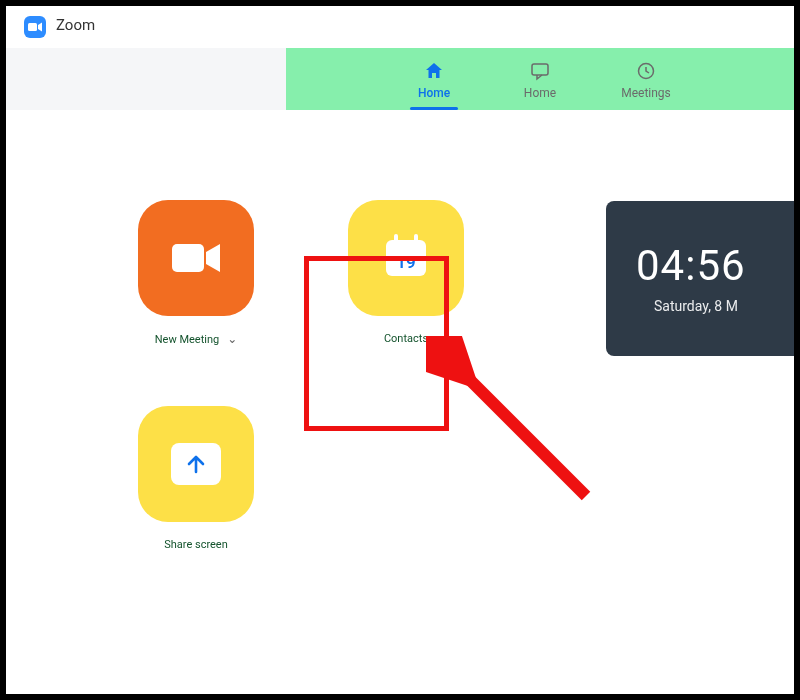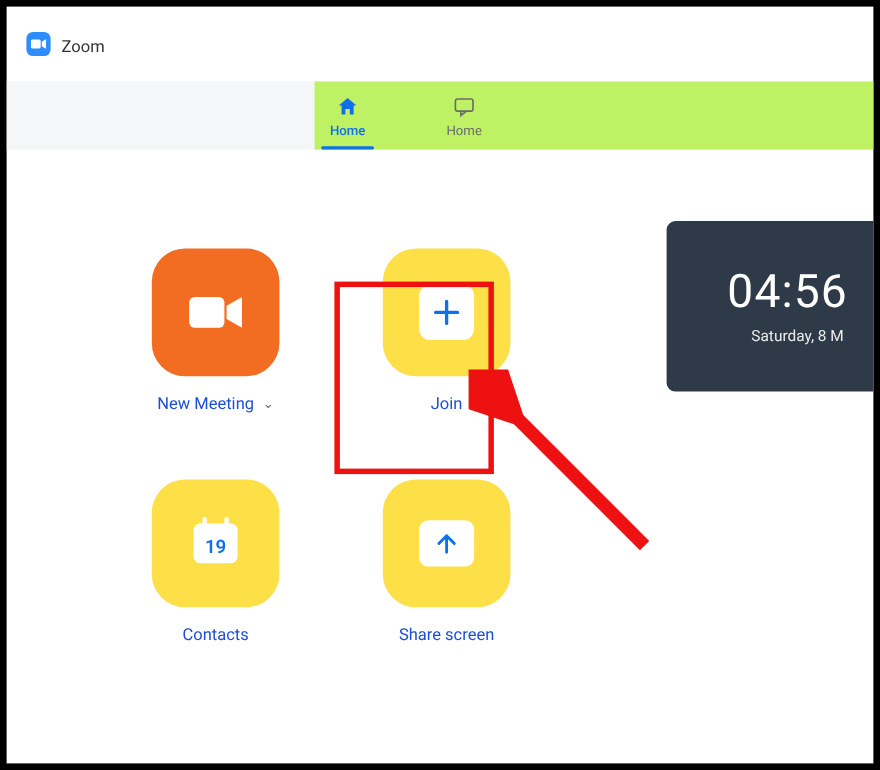--- a/index.html
+++ b/index.html
@@ -11,41 +11,42 @@
     body {
       width: 800px;
       height: 700px;
       background: #fff;
       border: 6px solid #000;
       position: relative;
       overflow: hidden;
     }
     .titlebar {
       display: flex;
-      align-items: flex-end;
-      padding: 23px 18px;
+      align-items: flex-start;
+      padding: 10px 18px;
       gap: 10px;
     }
     .app-logo {
       width: 22px;
       height: 22px;
       background: #2D8CFF;
       border-radius: 6px;
       display: flex;
       align-items: center;
       justify-content: center;
     }
     .app-title {
       font-size: 15px;
       color: #333;
     }
     .tabbar {
-      background: #bef264;
-      display: flex;
-      align-items: center;
+      background: #86efac;
+      display: flex;
+      align-items: center;
+      justify-content: center;
       gap: 46px;
       padding: 12px 0 10px 0;
       margin-left: 280px;
     }
     .tab-item {
       display: flex;
       flex-direction: column;
       align-items: center;
       gap: 4px;
       cursor: pointer;
@@ -109,41 +110,40 @@
       cursor: pointer;
     }
     .btn-orange { background: #F26D21; }
     .btn-blue { background: #fde047; }
     .action-label-row {
       display: flex;
       align-items: center;
       gap: 8px;
     }
     .action-label {
-      font-size: 15px;
-      color: #1d4ed8;
+      font-size: 11px;
+      color: #14532d;
     }
     .highlight-box {
       position: absolute;
       border: 5px solid #e11;
       pointer-events: none;
     }
     .right-panel {
       position: absolute;
       right: -2px;
       top: 195px;
       width: 190px;
     }
     .clock-card {
       background: #2E3A47;
       color: #fff;
       padding: 40px 0 30px 30px;
       border-radius: 8px 0 0 8px;
       height: 155px;
-      text-align: center;
     }
     .clock-time {
       font-size: 42px;
       font-weight: 400;
       letter-spacing: 1px;
     }
     .clock-date {
       font-size: 14px;
       margin-top: 8px;
       opacity: 0.9;
@@ -185,49 +185,48 @@
     </div>
     <div class="tab-item">
       <div class="tab-icon">
         <svg width="20" height="20" viewBox="0 0 20 20">
             <rect x="2" y="3" width="16" height="11" rx="2" fill="none" stroke="#6b6b6b" stroke-width="1.5"></rect>
             <path d="M7 14 L7 18 L12 14" fill="none" stroke="#6b6b6b" stroke-width="1.5"></path>
           </svg>
       </div>
       <span class="tab-label">Home</span>
     </div>
+    <div class="tab-item">
+      <div class="tab-icon">
+        <svg width="20" height="20" viewBox="0 0 20 20">
+            <circle cx="10" cy="10" r="7.5" fill="none" stroke="#6b6b6b" stroke-width="1.5"></circle>
+            <path d="M10 6 L10 10 L13 12" fill="none" stroke="#6b6b6b" stroke-width="1.5"></path>
+          </svg>
+      </div>
+      <span class="tab-label">Meetings</span>
+    </div>
   </div>
 </div>
 
 <div class="main">
   <div class="action-grid">
 
     <div class="action-item">
       <div class="action-btn btn-orange">
         <svg width="56" height="40" viewBox="0 0 56 40">
           <rect x="4" y="6" width="32" height="28" rx="5" fill="#fff"></rect>
           <path d="M38 14 L52 6 L52 34 L38 26 Z" fill="#fff"></path>
         </svg>
       </div>
       <div class="action-label-row">
         <span class="action-label">New Meeting</span>
         <span style="color:#666;font-size:12px;">⌄</span>
       </div>
     </div>
 
-    <div class="action-item">
-      <div class="action-btn btn-blue">
-        <div style="width:50px;height:50px;background:#fff;border-radius:10px;display:flex;align-items:center;justify-content:center;">
-          <svg width="28" height="28" viewBox="0 0 28 28">
-            <path d="M14 4 L14 24 M4 14 L24 14" stroke="#0E71EB" stroke-width="3" stroke-linecap="round"></path>
-          </svg>
-        </div>
-      </div>
-      <span class="action-label">Join</span>
-    </div>
 
     <div class="action-item">
       <div class="action-btn btn-blue">
         <div style="position:relative;">
           <svg width="52" height="52" viewBox="0 0 52 52">
             <rect x="6" y="10" width="40" height="36" rx="6" fill="#fff"></rect>
             <rect x="14" y="4" width="4" height="10" rx="2" fill="#fff"></rect>
             <rect x="34" y="4" width="4" height="10" rx="2" fill="#fff"></rect>
           </svg>
           <span style="position:absolute;left:0;right:0;top:22px;text-align:center;font-size:17px;font-weight:600;color:#0E71EB;">19</span>

